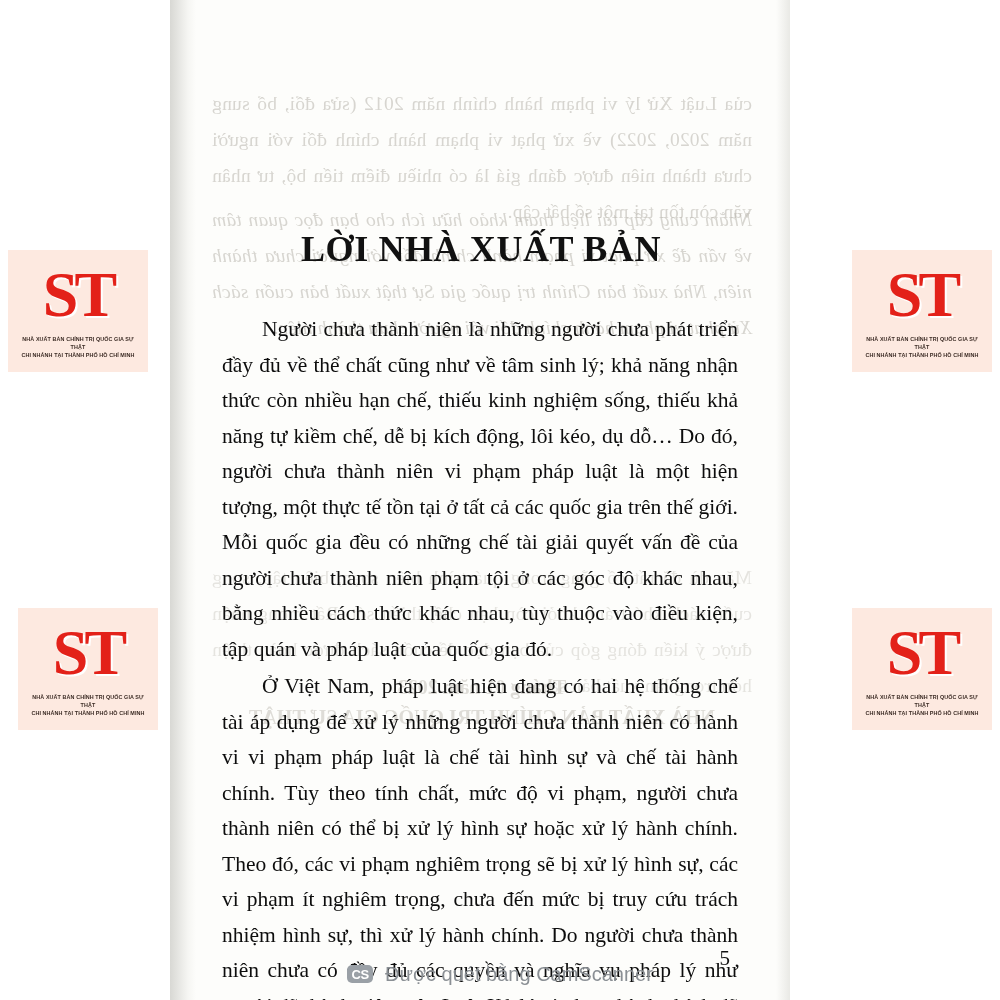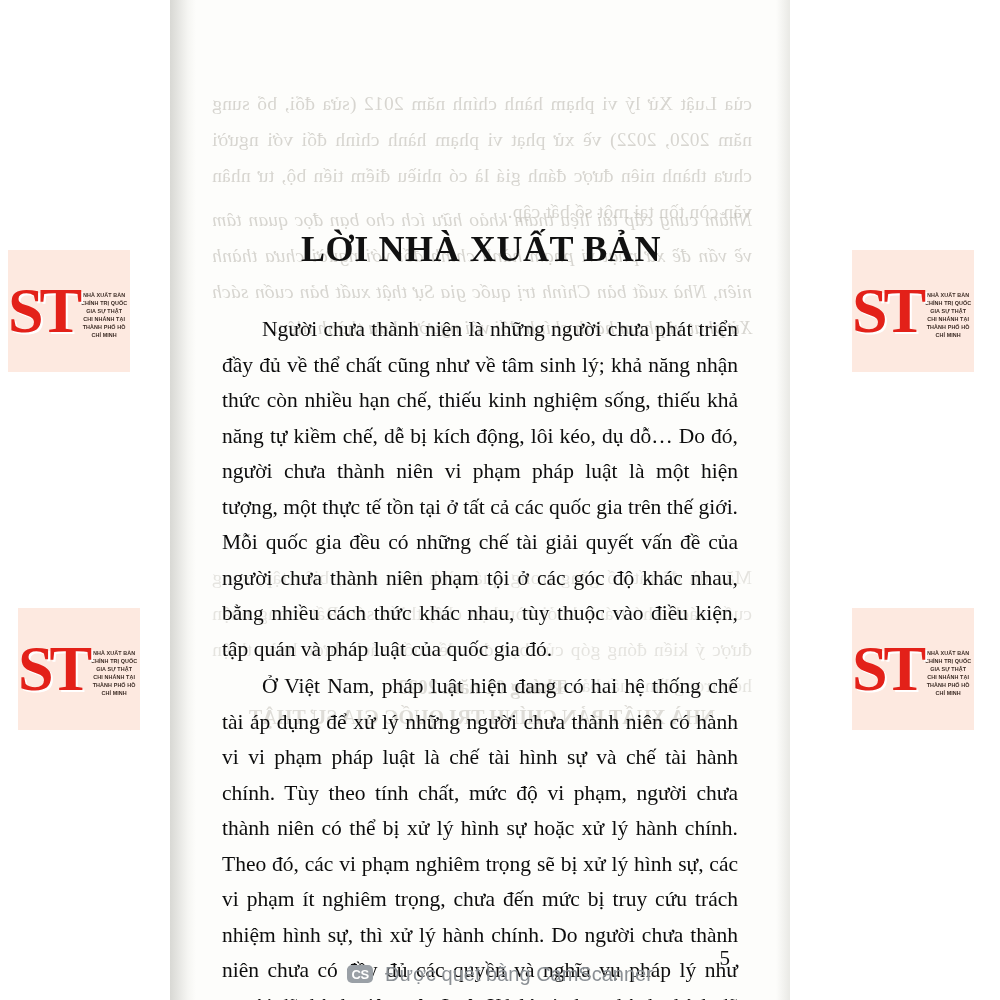--- a/index.html
+++ b/index.html
@@ -114,24 +114,25 @@
     position: absolute;
     right: 20px;
     top: 946px;
     font-size: 21px;
     color: #111;
   }
 
   
   .watermark {
     position: absolute;
-    width: 122px;
+    width: 140px;
     height: 122px;
     background: #fde9e0;
     display: flex;
+    flex-direction: column;
     align-items: center;
     justify-content: center;
   }
   .wm-tl { left: 8px;  top: 250px; }
   .wm-bl { left: 18px; top: 608px; }
   .wm-tr { left: 852px; top: 250px; }
   .wm-br { left: 852px; top: 608px; }
 
   .wm-logo {
     font-family: "Liberation Serif", serif;

